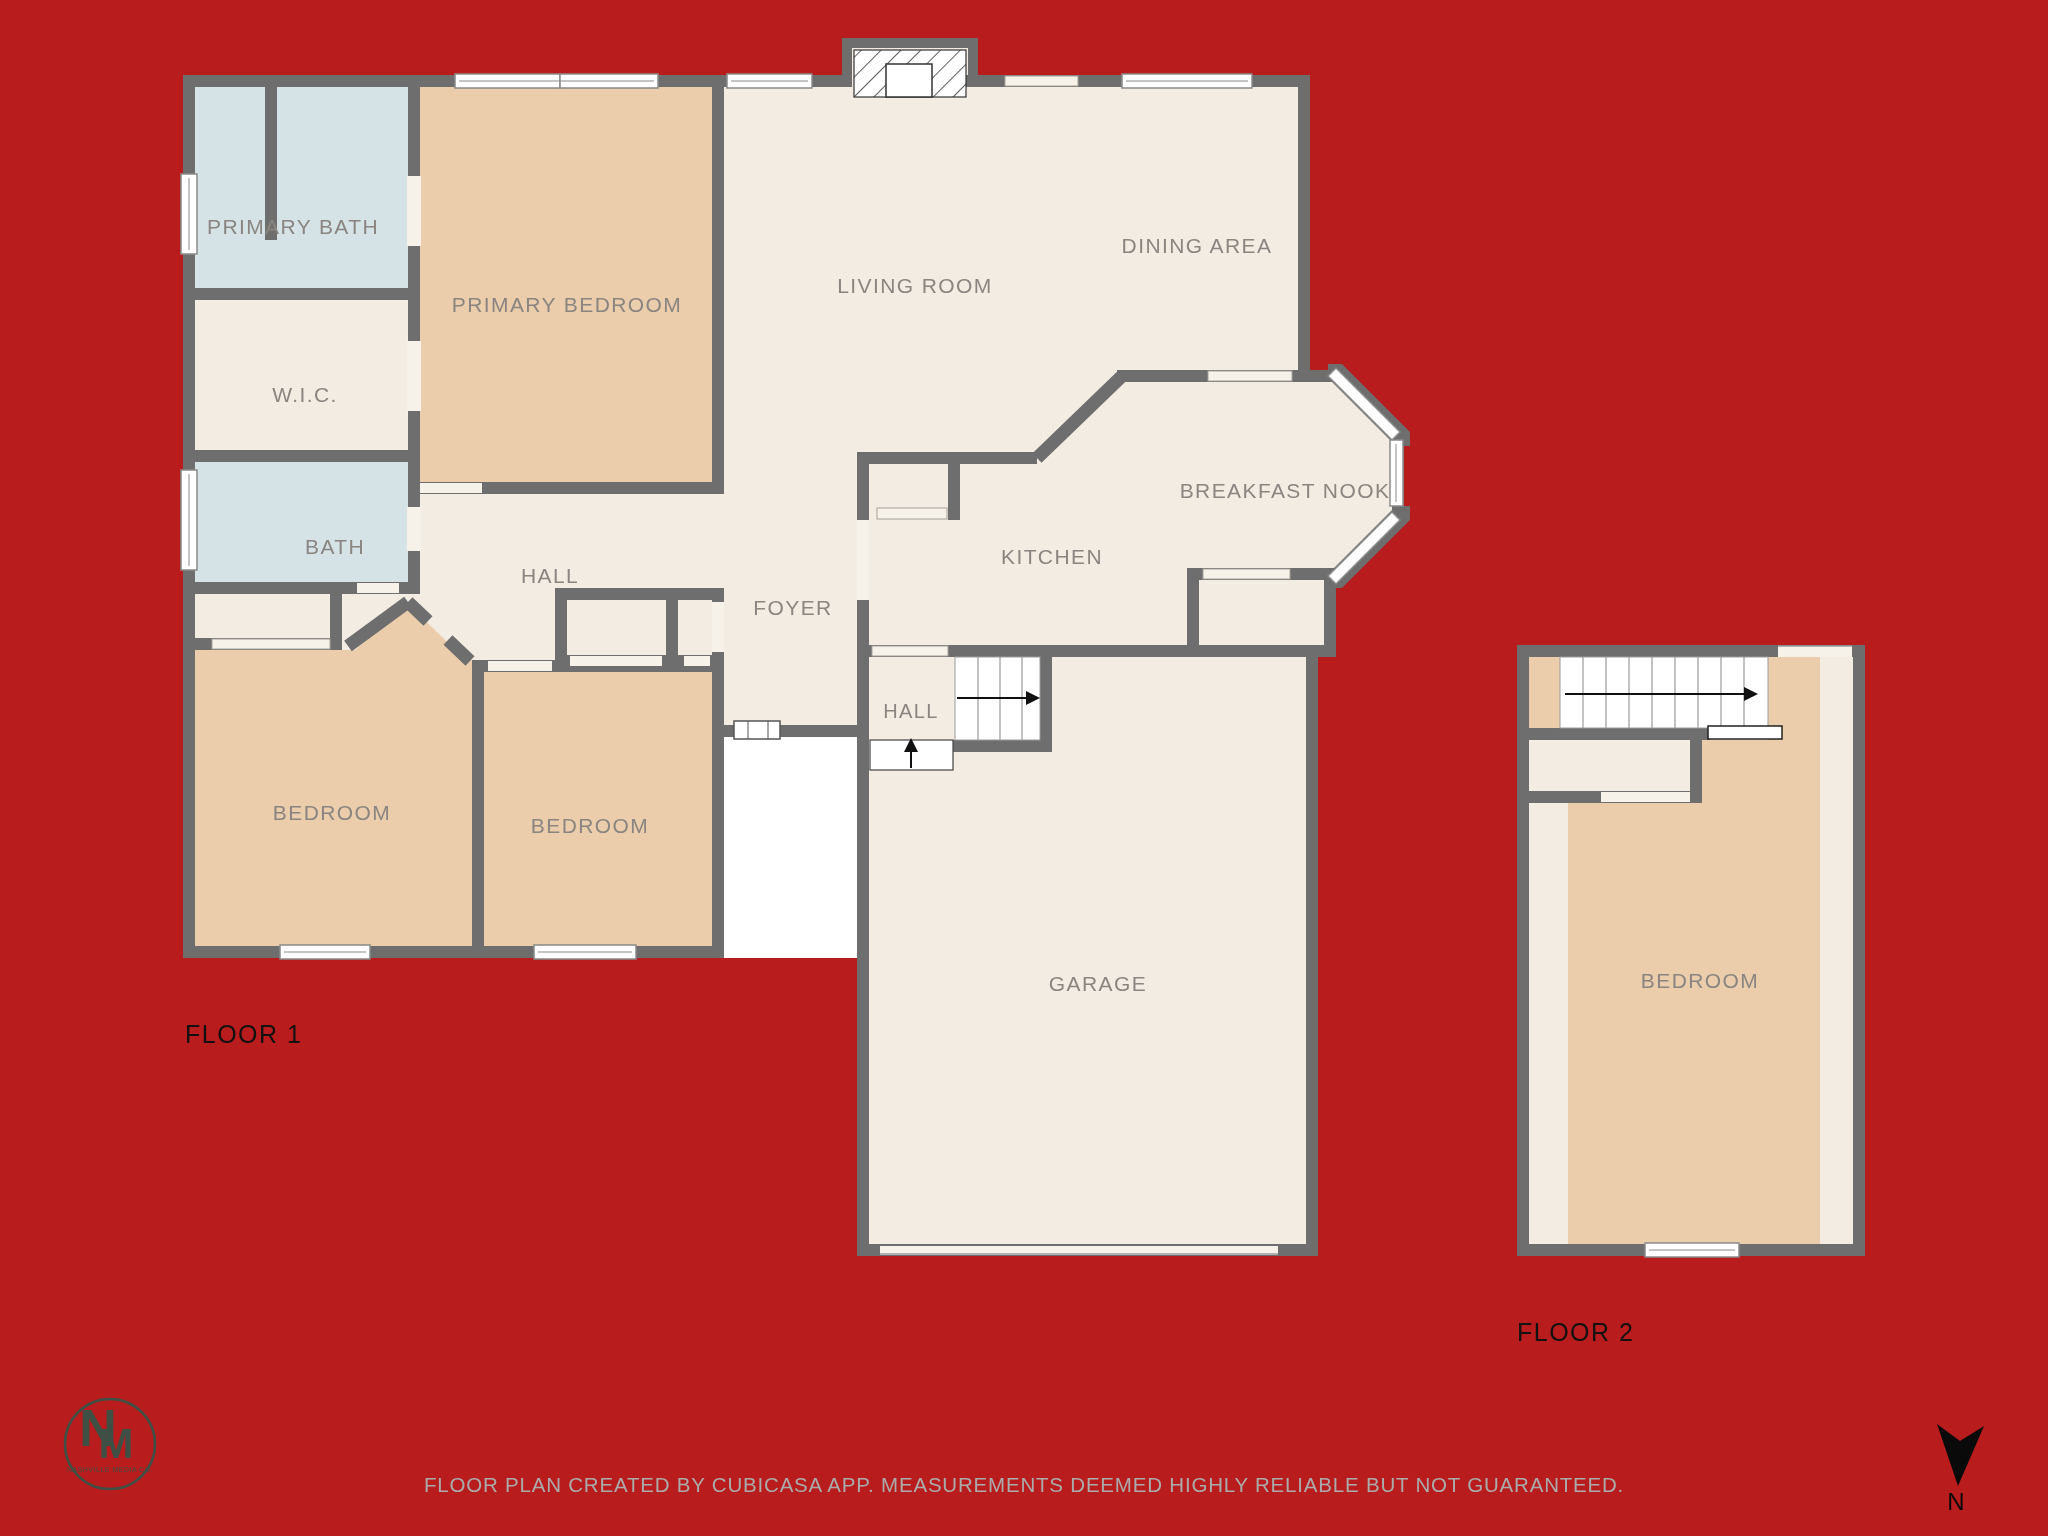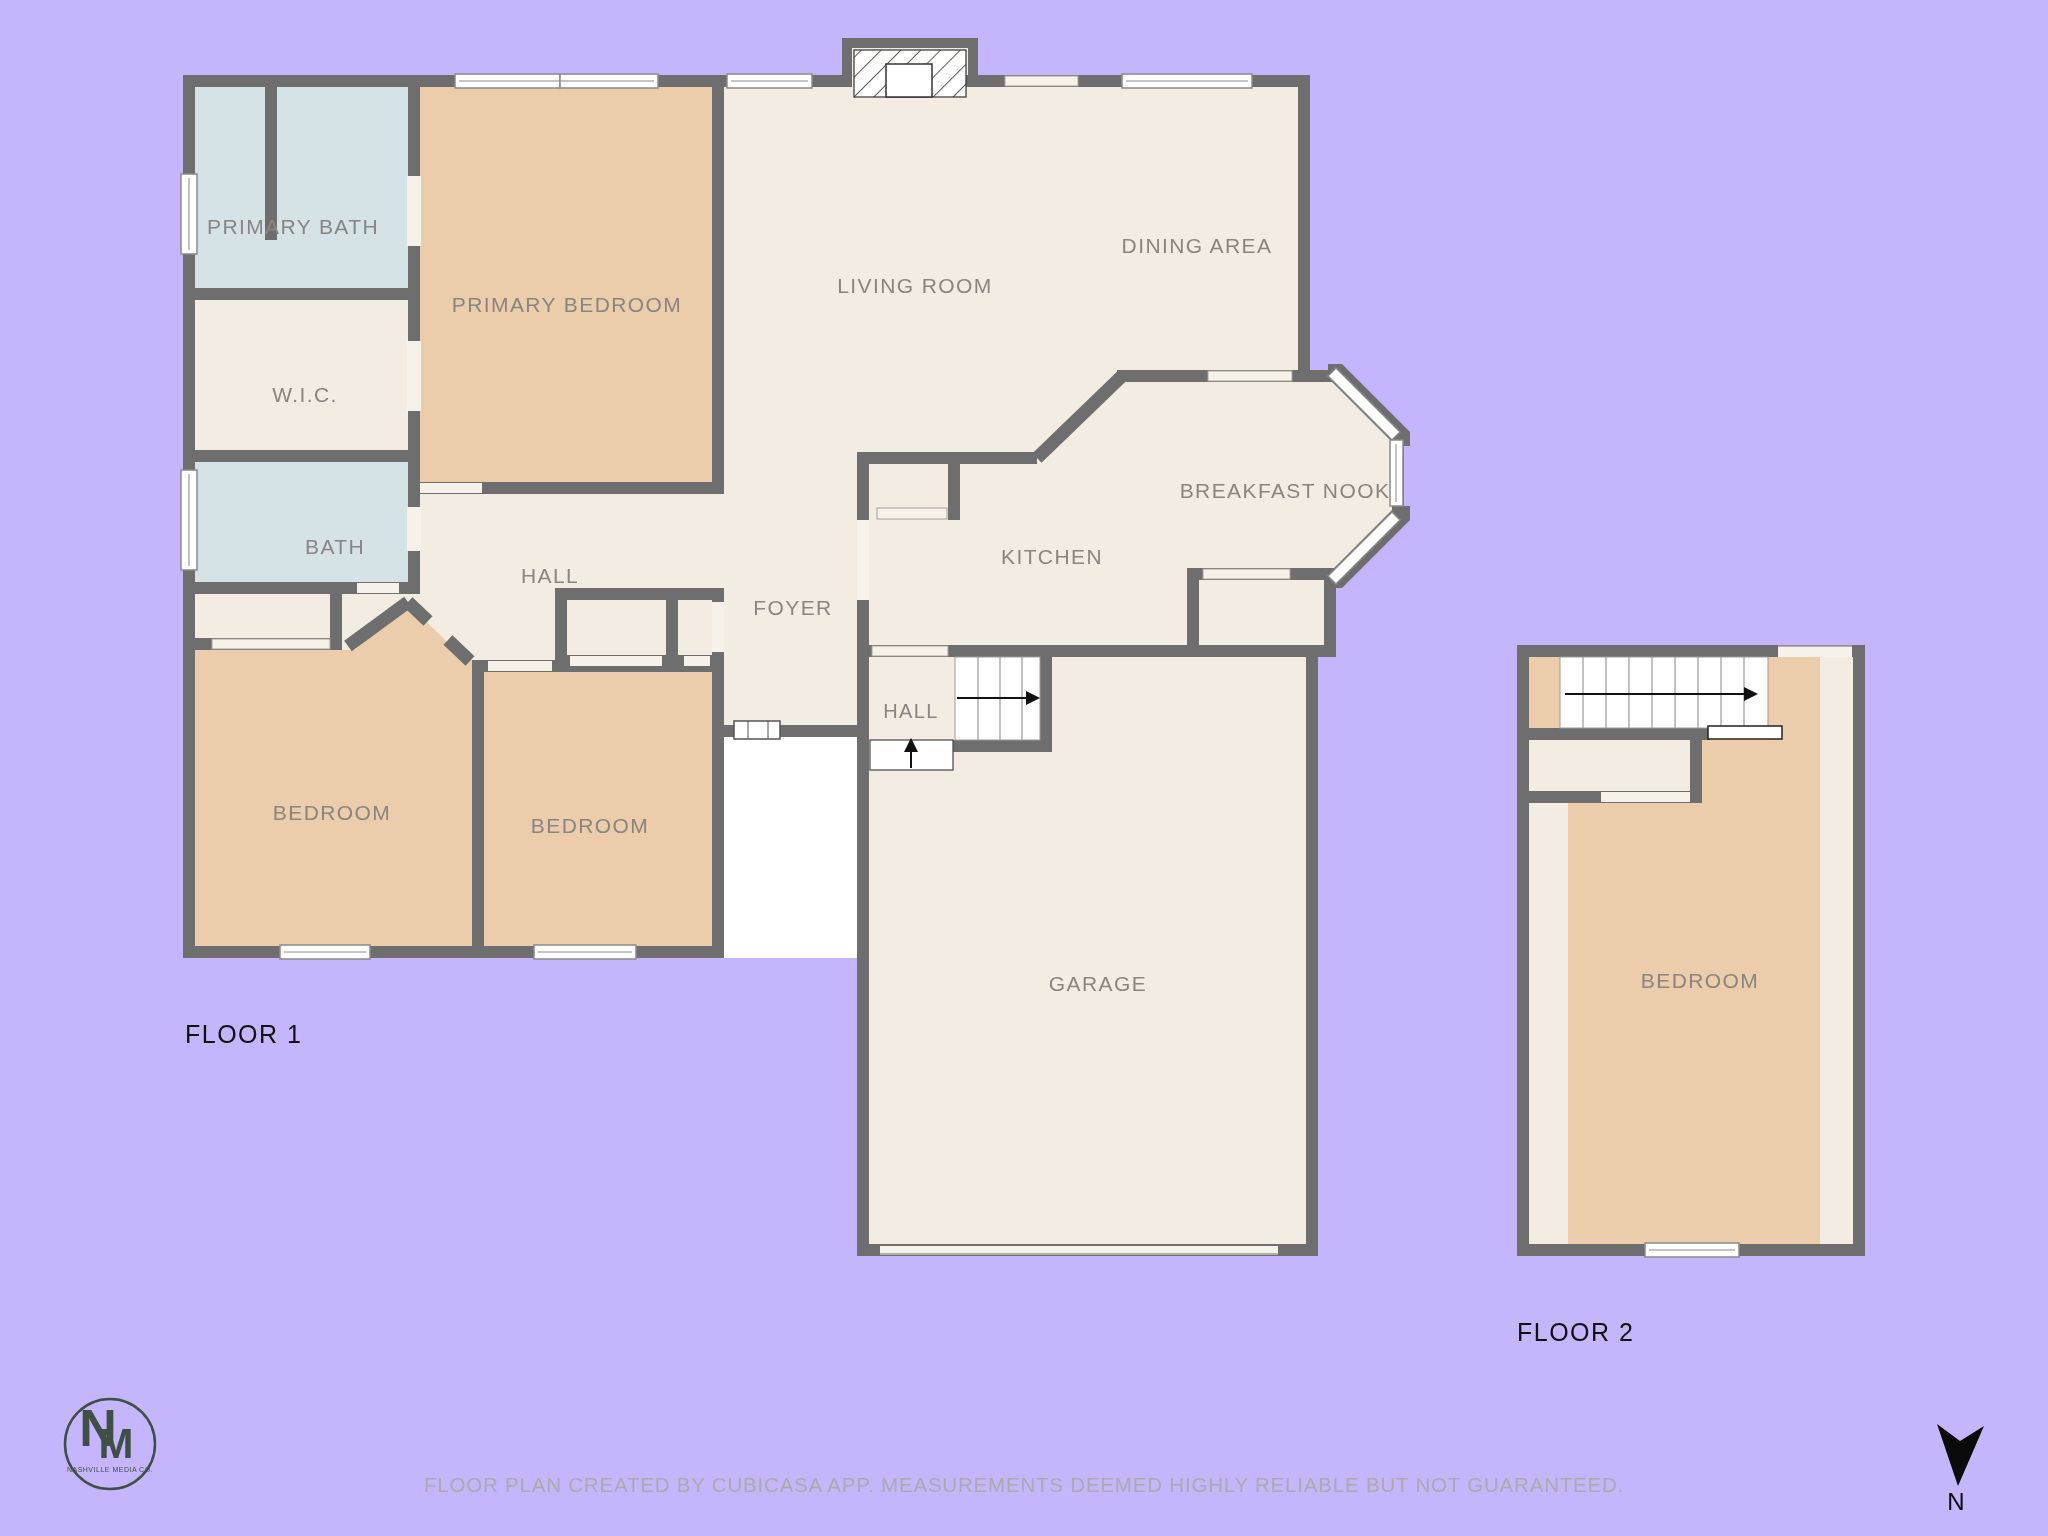--- a/index.html
+++ b/index.html
@@ -1,16 +1,16 @@
 <!DOCTYPE html>
 <html style="--wall: #6e6e6e; --cream: #f3ece2; --peach: #ebcdab; --bath_blue: #d5e3e6; --gap: #f7f2e9; --label: #8a8580; --caption: #ababab; --logo_green: #3e4f45; --floor_label: #111111;"><head>
 <meta charset="utf-8">
 <style>
   html,body{margin:0;padding:0;background:#ffffff;}
-  .page{position:relative;width:2048px;height:1536px;background:#c4b5fd;overflow:hidden;
+  .page{position:relative;width:2048px;height:1536px;background:#b91c1c;overflow:hidden;
         font-family:"Liberation Sans", sans-serif;}
   svg{display:block}
   .wall{fill:var(--wall,#6e6e6e);}
   .cream{fill:var(--cream,#f3ece2);}
   .peach{fill:var(--peach,#ebcdab);}
   .blue{fill:var(--bath_blue,#d5e3e6);}
   .gap{fill:var(--gap,#f7f2e9);}
   .sill{fill:var(--gap,#f7f2e9);stroke:#a5a099;stroke-width:1;}
   .win{fill:#ffffff;stroke:#8a8a8a;stroke-width:1.5;}
   .winline{stroke:#8a8a8a;stroke-width:1;fill:none;}

